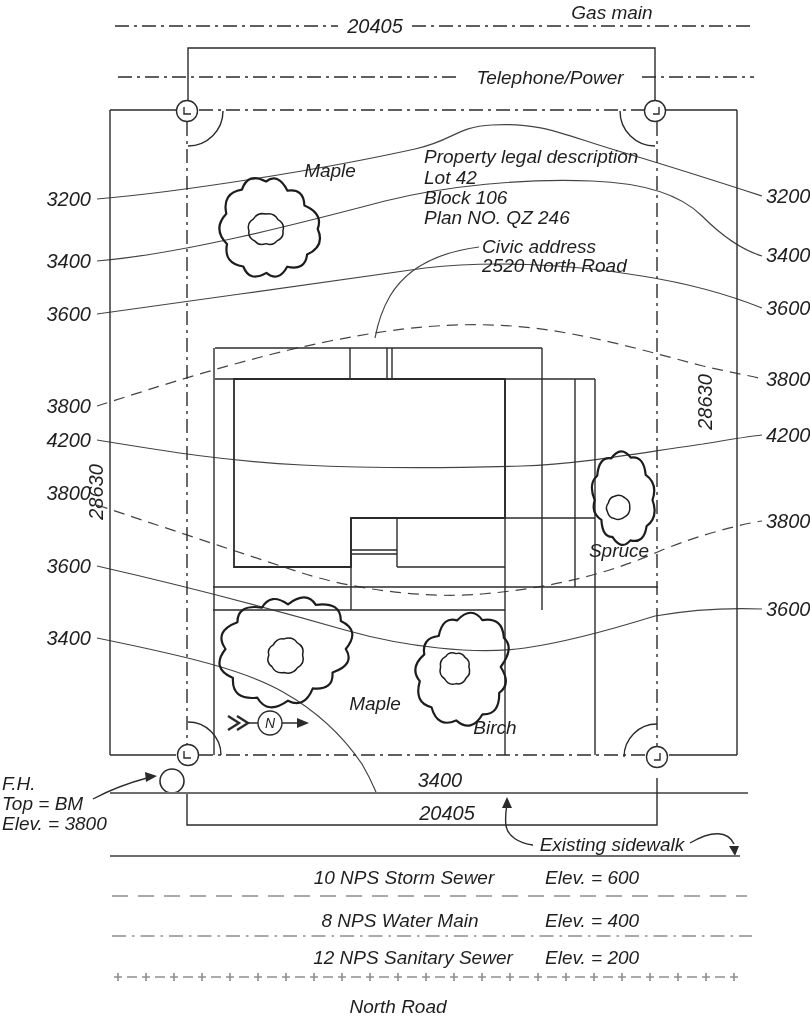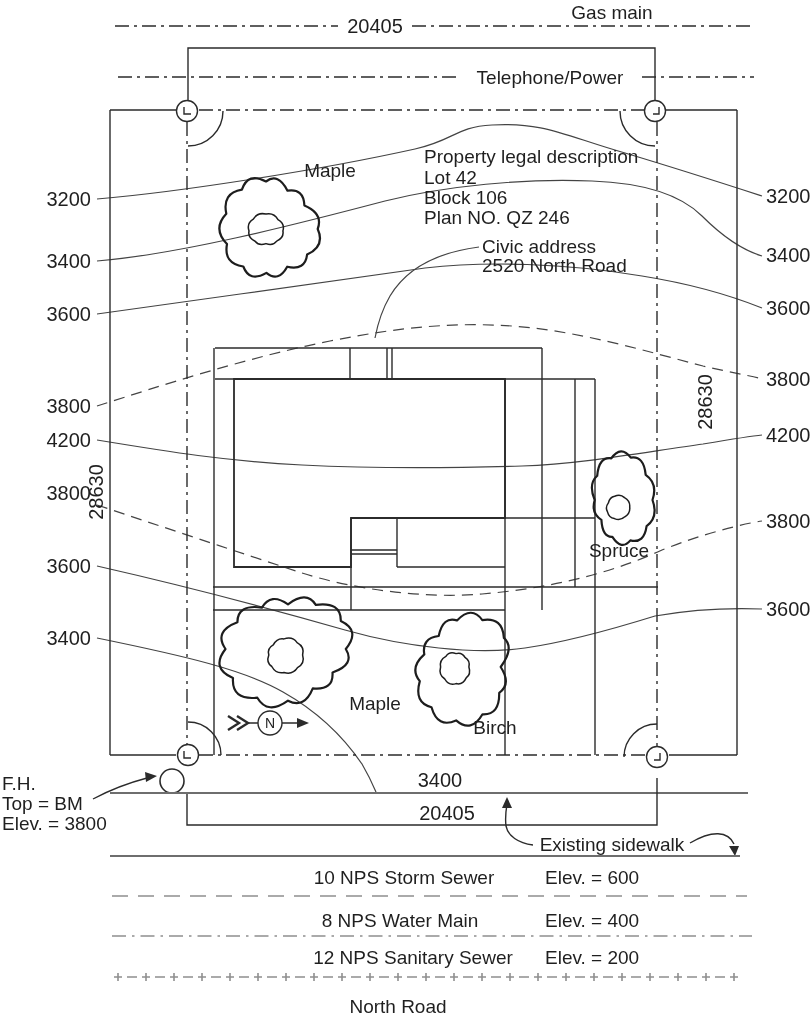--- a/index.html
+++ b/index.html
@@ -1,17 +1,17 @@
 <!DOCTYPE html>
 <html><head>
 <meta charset="utf-8">
 <style>
   html,body{margin:0;padding:0;background:#ffffff;}
   #stage{width:810px;height:1024px;position:relative;background:#fff;
-         font-family:"Liberation Sans", sans-serif;}
+         font-family:"Liberation Sans", sans-serif;font-style:italic;}
   svg text{font-family:"Liberation Sans", sans-serif; fill:#1f1f1f;}
   .t20{font-size:20px;}
   .t19{font-size:19px;}
   .t14{font-size:14px;}
   .ln{stroke:#2b2b2b;stroke-width:1.4;fill:none;}
   .ln2{stroke:#2b2b2b;stroke-width:1.8;fill:none;}
   .dashdot{stroke-dasharray:14 5 3 5;}
   .contour{stroke:#444;stroke-width:1.2;fill:none;}
   .contour-d{stroke:#444;stroke-width:1.2;fill:none;stroke-dasharray:11 7;}
   .roadln{stroke:#6e6e6e;stroke-width:2;fill:none;}

